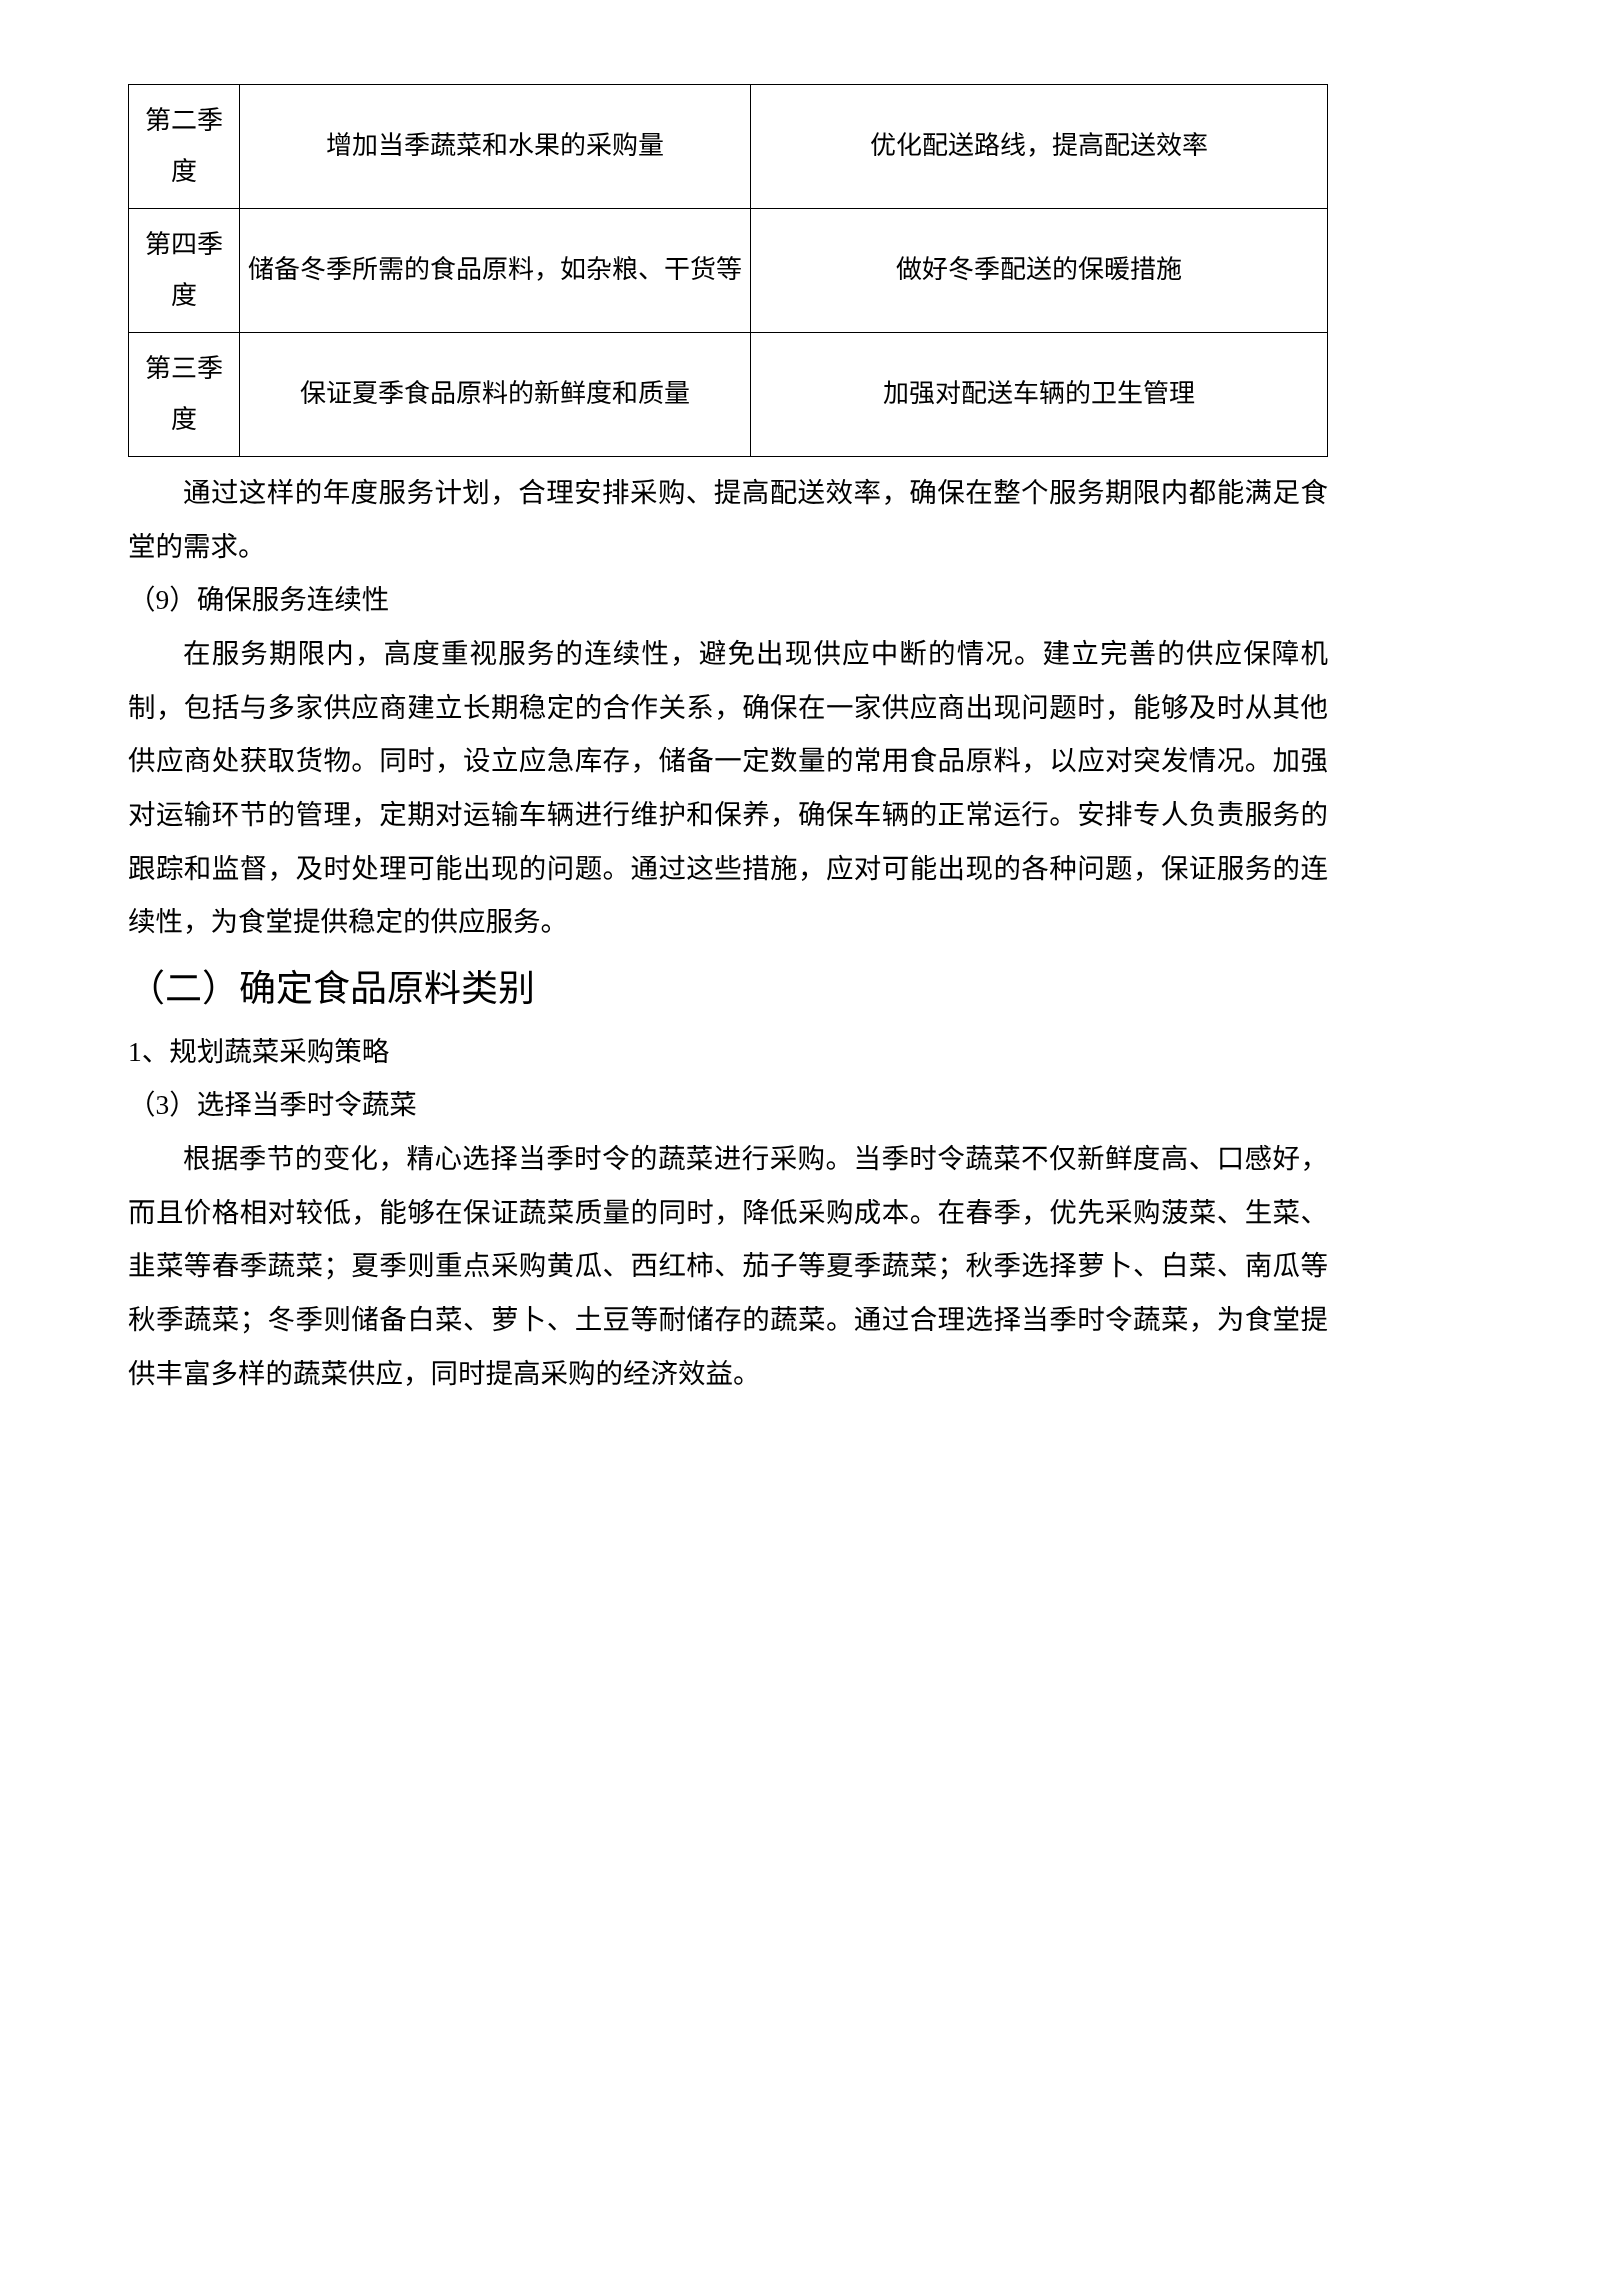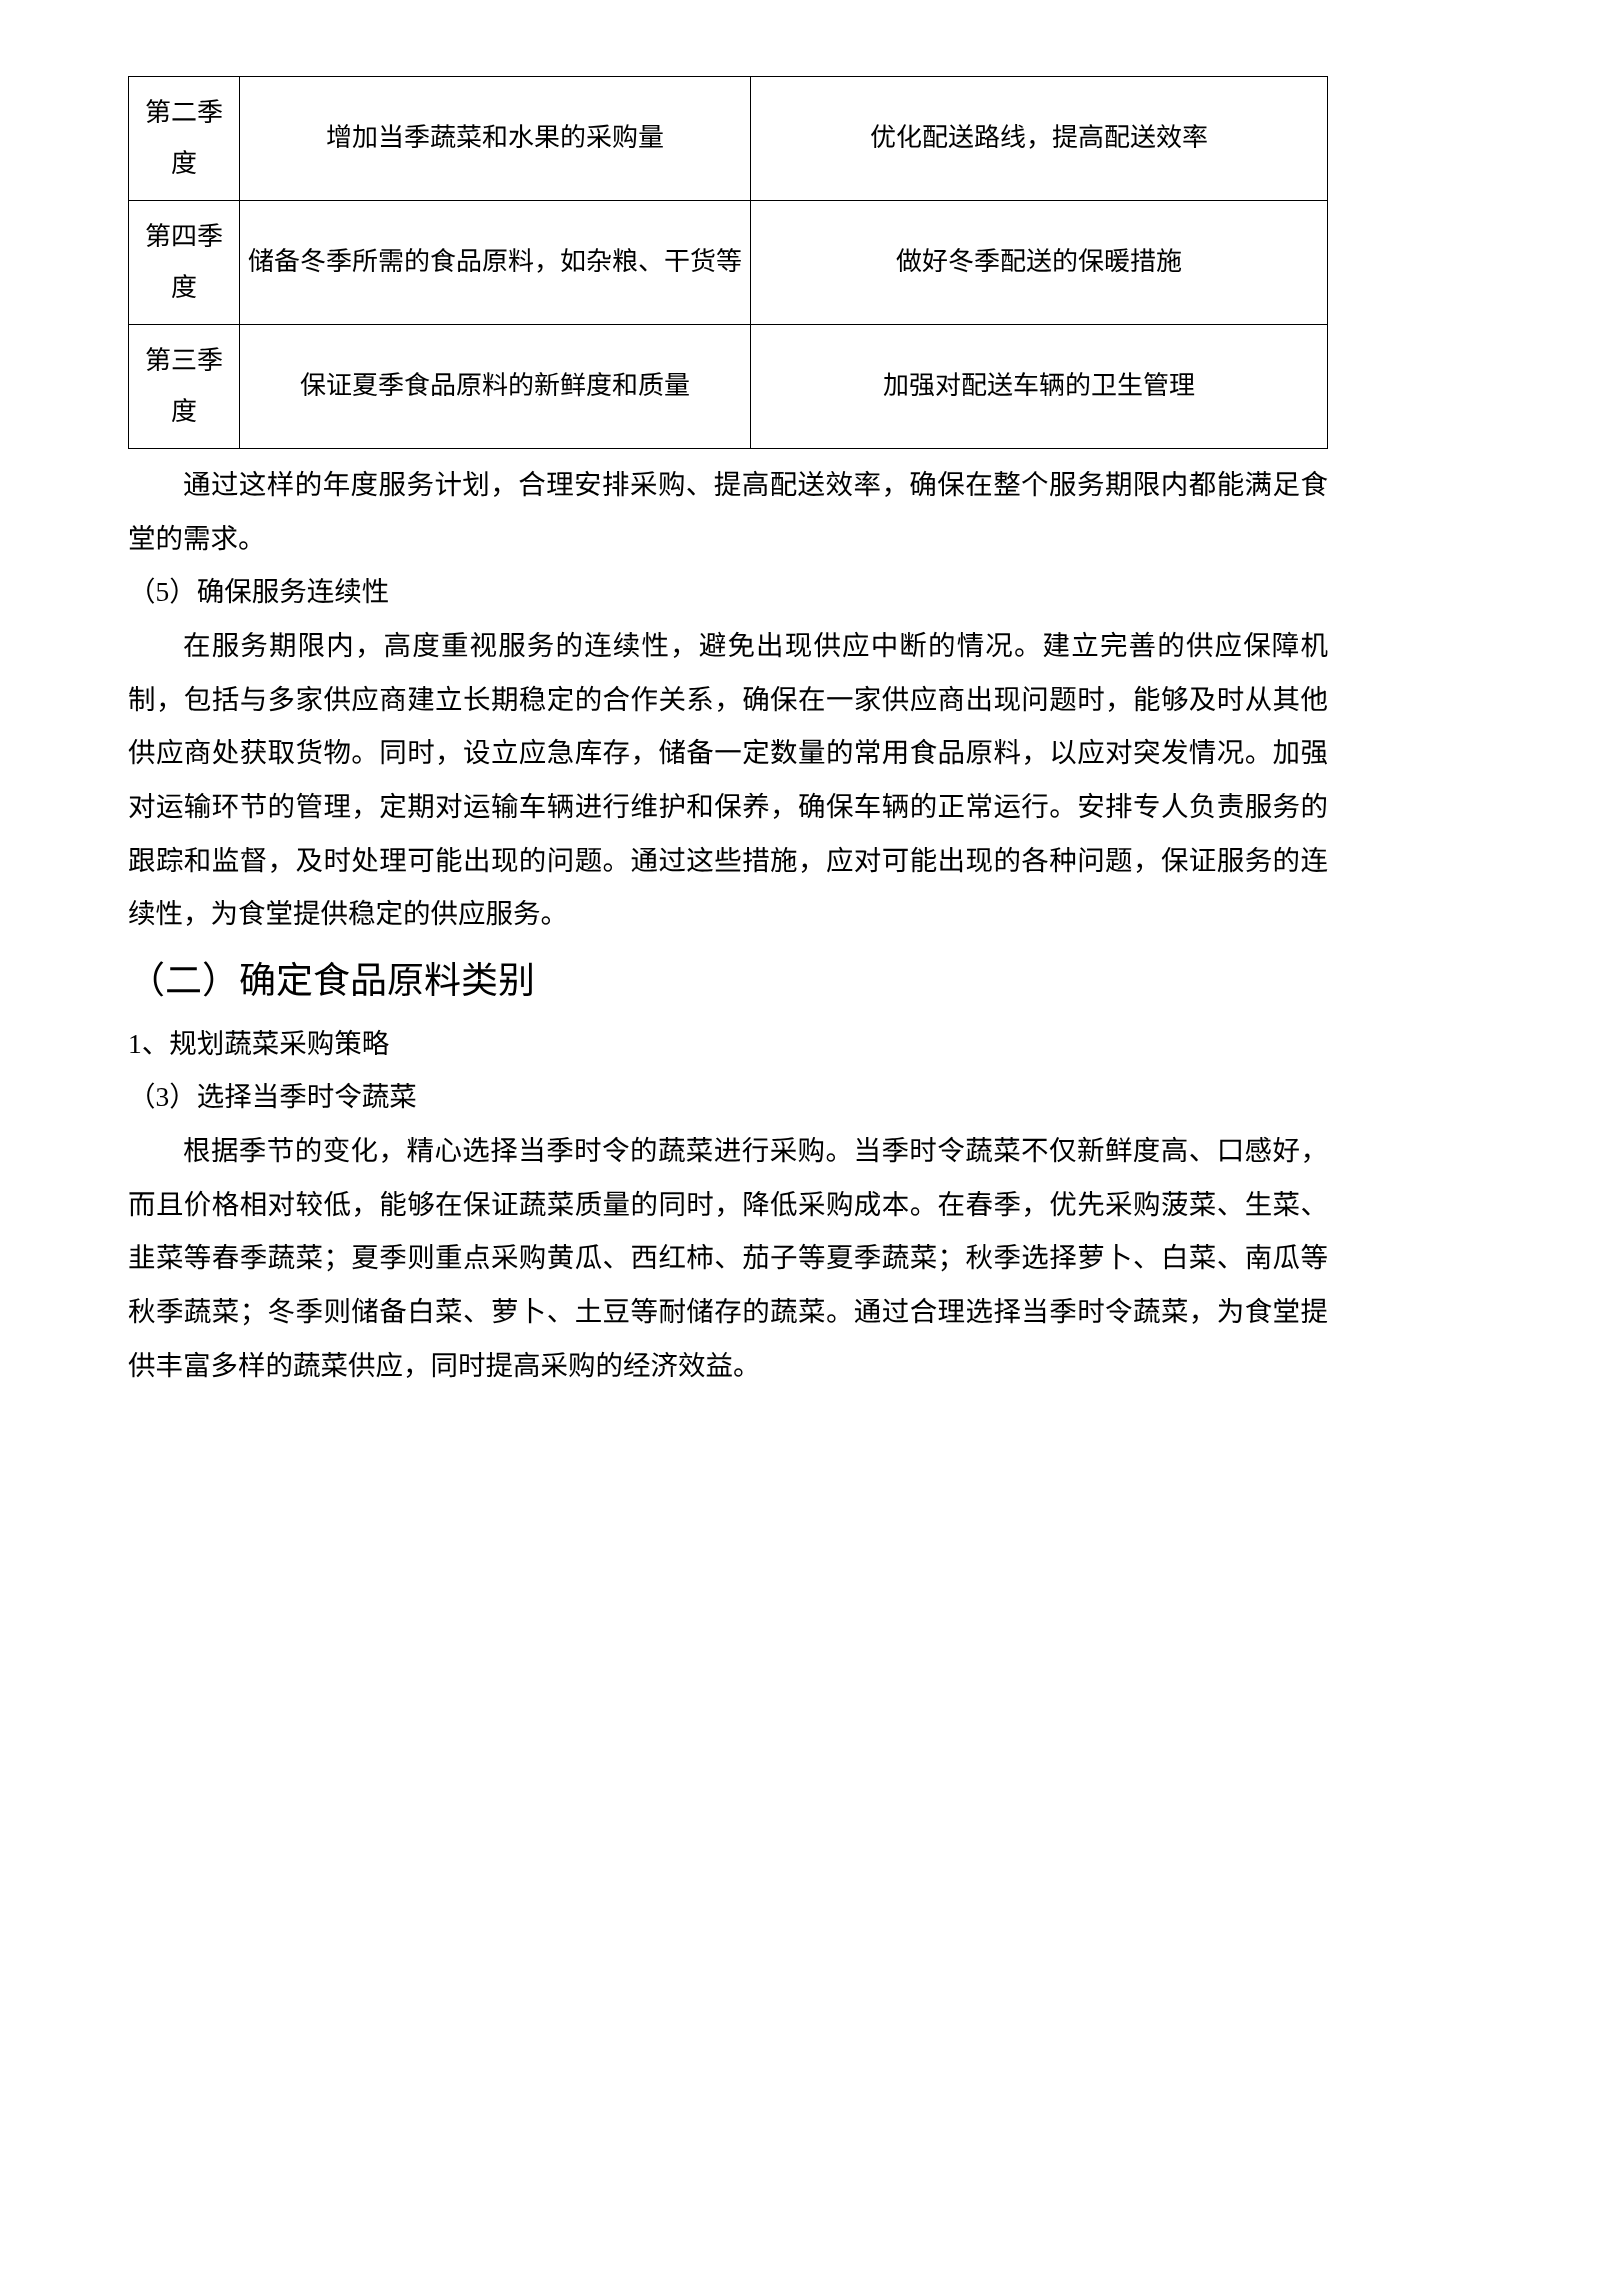--- a/index.html
+++ b/index.html
@@ -16,21 +16,21 @@
     width: 1623px;
     height: 2295px;
     background: #ffffff;
     box-sizing: border-box;
     padding: 0;
     overflow: hidden;
   }
   .content {
     position: absolute;
     left: 128px;
-    top: 76px;
+    top: 84px;
     width: 1200px;
   }
 
   
   table.plan-table {
     width: 100%;
     border-collapse: collapse;
     table-layout: fixed;
     margin: 0 0 0 0;
   }
@@ -108,21 +108,21 @@
           <td class="col-proc">保证夏季食品原料的新鲜度和质量</td>
           <td class="col-dist">加强对配送车辆的卫生管理</td>
         </tr>
       </tbody>
     </table>
 
     <div class="gap-md"></div>
 
     <p class="para">通过这样的年度服务计划，合理安排采购、提高配送效率，确保在整个服务期限内都能满足食堂的需求。</p>
 
-    <h3 class="heading-num">（5）确保服务连续性</h3>
+    <h3 class="heading-num">（9）确保服务连续性</h3>
 
     <p class="para">在服务期限内，高度重视服务的连续性，避免出现供应中断的情况。建立完善的供应保障机制，包括与多家供应商建立长期稳定的合作关系，确保在一家供应商出现问题时，能够及时从其他供应商处获取货物。同时，设立应急库存，储备一定数量的常用食品原料，以应对突发情况。加强对运输环节的管理，定期对运输车辆进行维护和保养，确保车辆的正常运行。安排专人负责服务的跟踪和监督，及时处理可能出现的问题。通过这些措施，应对可能出现的各种问题，保证服务的连续性，为食堂提供稳定的供应服务。</p>
 
     <div class="gap-sm"></div>
 
     <h2 class="heading-sec">（二）确定食品原料类别</h2>
 
     <h3 class="heading-num">1、规划蔬菜采购策略</h3>
 
     <h3 class="heading-num">（3）选择当季时令蔬菜</h3>

